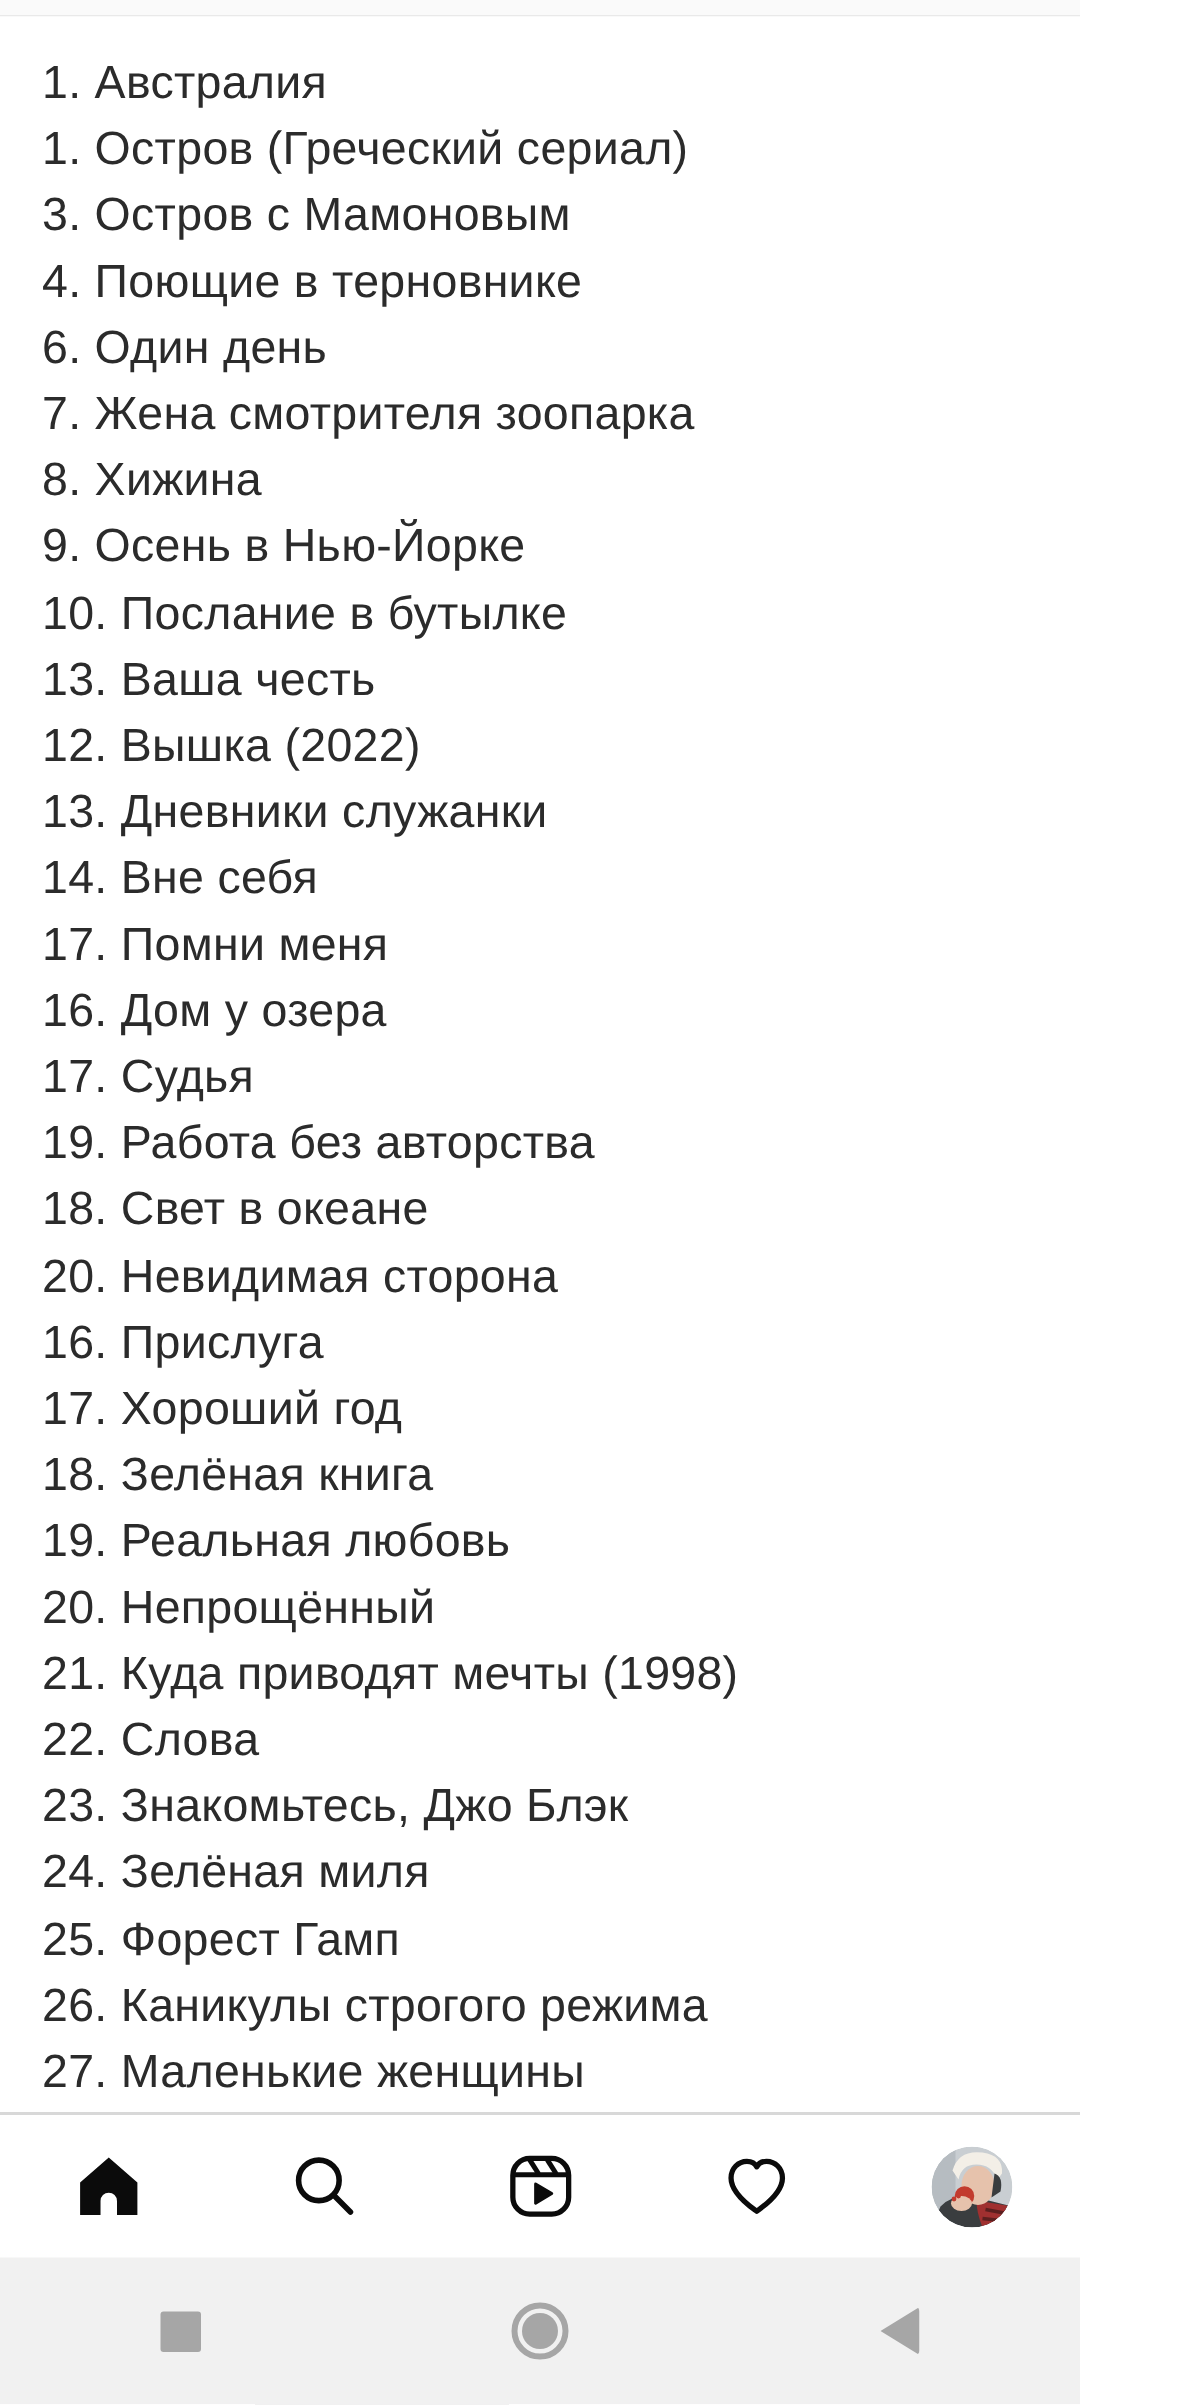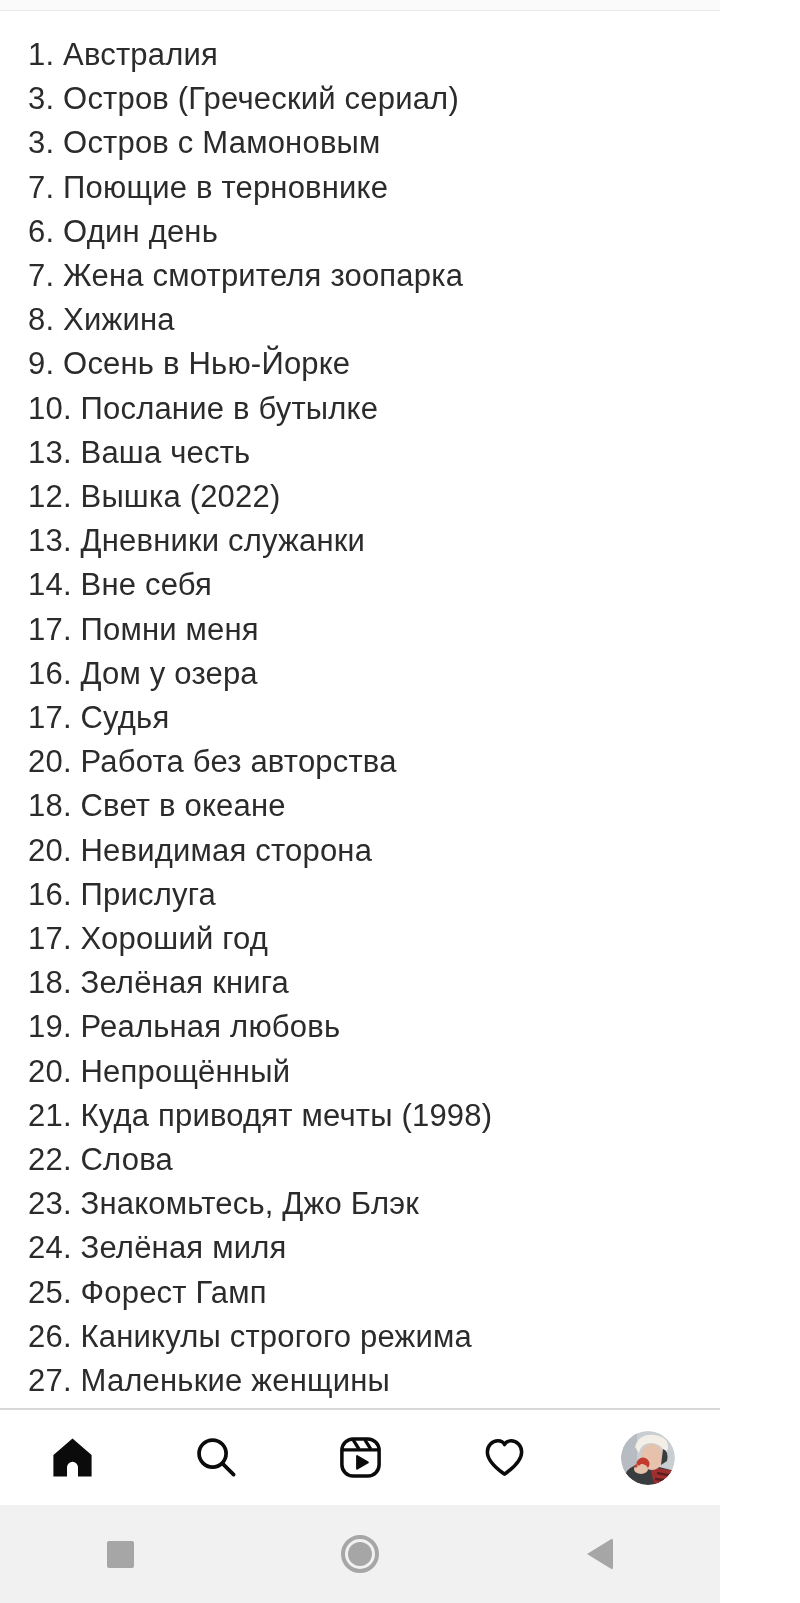--- a/index.html
+++ b/index.html
@@ -40,36 +40,36 @@
 </head>
 <body>
 
 <div class="screen">
 
   <div class="status-strip"></div>
 
   <div class="list-wrap">
     <ul class="movie-list">
         <li>1. Австралия</li>
-        <li>3. Остров (Греческий сериал)</li>
+        <li>1. Остров (Греческий сериал)</li>
         <li>3. Остров с Мамоновым</li>
-        <li>7. Поющие в терновнике</li>
+        <li>4. Поющие в терновнике</li>
         <li>6. Один день</li>
         <li>7. Жена смотрителя зоопарка</li>
         <li>8. Хижина</li>
         <li>9. Осень в Нью-Йорке</li>
         <li>10. Послание в бутылке</li>
         <li>13. Ваша честь</li>
         <li>12. Вышка (2022)</li>
         <li>13. Дневники служанки</li>
         <li>14. Вне себя</li>
         <li>17. Помни меня</li>
         <li>16. Дом у озера</li>
         <li>17. Судья</li>
-        <li>20. Работа без авторства</li>
+        <li>19. Работа без авторства</li>
         <li>18. Свет в океане</li>
         <li>20. Невидимая сторона</li>
         <li>16. Прислуга</li>
         <li>17. Хороший год</li>
         <li>18. Зелёная книга</li>
         <li>19. Реальная любовь</li>
         <li>20. Непрощённый</li>
         <li>21. Куда приводят мечты (1998)</li>
         <li>22. Слова</li>
         <li>23. Знакомьтесь, Джо Блэк</li>

